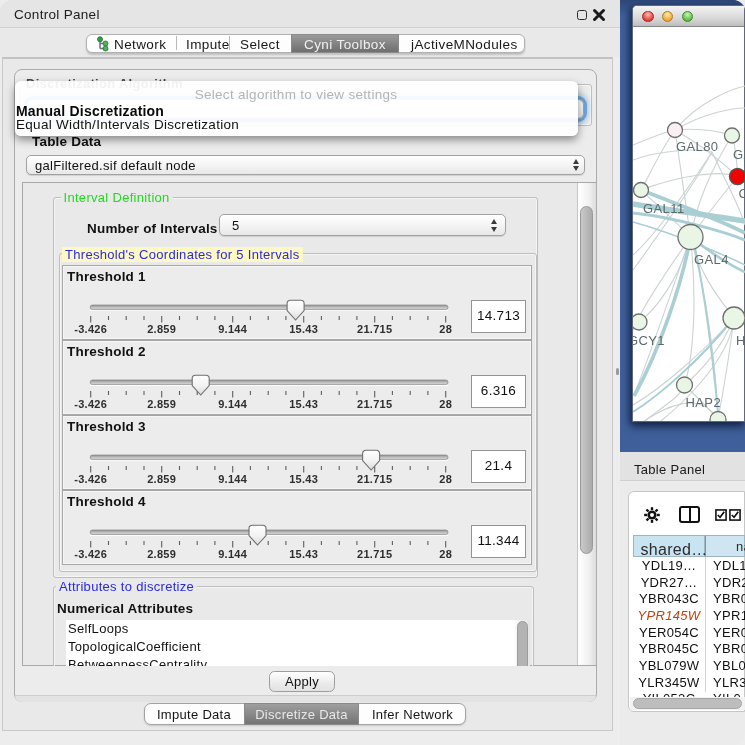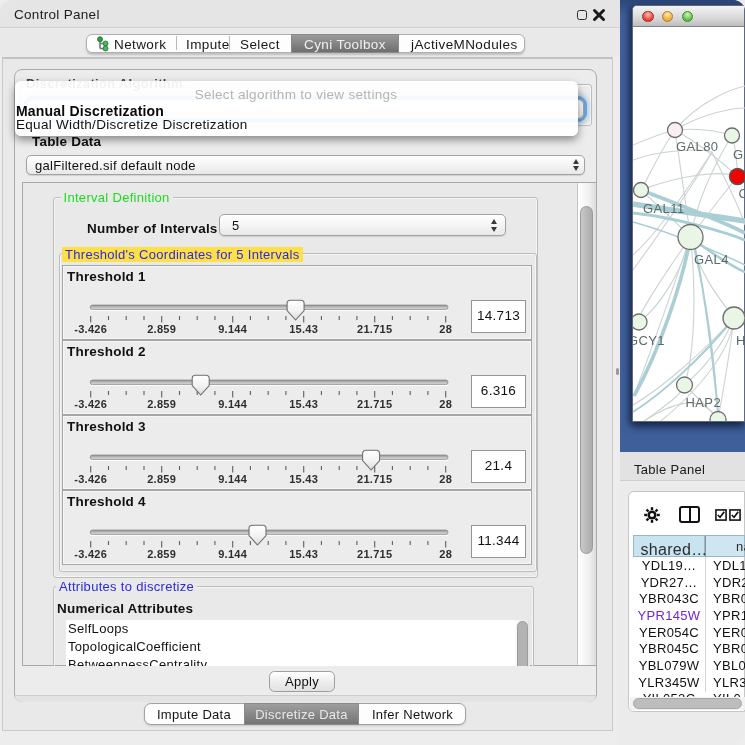--- a/index.html
+++ b/index.html
@@ -228,34 +228,34 @@
 <div class="group" style="left:30px;top:403px;width:481px;height:100px;"></div>
 <div class="abs b13" style="left:34px;top:417.5px;">Numerical Attributes</div>
 <div class="abs" style="left:43px;top:437px;width:449px;height:60px;background:#ffffff;"></div>
 <div class="abs" style="left:45px;top:437.5px;font-size:13px;color:#111;">SelfLoops</div>
 <div class="abs" style="left:45px;top:455.70000000000005px;font-size:13px;color:#111;">TopologicalCoefficient</div>
 <div class="abs" style="left:45px;top:473.9px;font-size:13px;color:#111;">BetweennessCentrality</div>
 <div class="abs" style="left:492px;top:437px;width:15px;height:60px;background:linear-gradient(90deg,#fafafa,#e4e4e4);"></div>
 <div class="abs" style="left:494px;top:438px;width:11px;height:59px;background:#b3b3b3;border:1px solid #9c9c9c;border-radius:6px;"></div>
 </div>
 <div class="gtitle" style="left:60.5px;top:189.5px;background:#e9e9e9;color:#1cdc1c;">Interval Definition</div>
-<div class="gtitle" style="left:62px;top:247px;background:#fde047;color:#2a2ae0;">Threshold's Coordinates for 5 Intervals</div>
+<div class="gtitle" style="left:62px;top:247px;background:#fef9c3;color:#2a2ae0;">Threshold's Coordinates for 5 Intervals</div>
 <div class="gtitle" style="left:56px;top:578.5px;background:#e9e9e9;color:#2a2ae0;">Attributes to discretize</div>
 <div class="abs" style="left:269px;top:671px;width:66px;height:21px;background:linear-gradient(#ffffff,#ececec 55%,#e2e2e2);border:1px solid #9d9d9d;border-radius:5.5px;"></div>
 <div class="abs" style="left:269px;top:674px;width:66px;text-align:center;font-size:13px;color:#111;">Apply</div>
 <div class="abs" style="left:15px;top:695px;width:581px;height:7px;background:#e3e3e3;border-top:1px solid #cdcdcd;border-radius:0 0 8px 8px;"></div>
 <div class="abs" style="left:144px;top:703px;width:322px;height:22px;background:#fdfdfd;border:1px solid #a3a3a3;border-radius:7px;box-shadow:0 1px 2px rgba(0,0,0,0.15);overflow:hidden;"></div>
 <div class="abs" style="left:244px;top:703px;width:115px;height:22px;background:linear-gradient(#9e9e9e,#747474);border:1px solid #8a8a8a;"></div>
 <div class="abs" style="left:144px;top:707px;width:100px;text-align:center;font-size:13px;color:#141414;">Impute Data</div>
 <div class="abs" style="left:244px;top:707px;width:115px;text-align:center;font-size:13px;color:#e8e8e8;">Discretize Data</div>
 <div class="abs" style="left:359px;top:707px;width:107px;text-align:center;font-size:13px;color:#141414;">Infer Network</div>
 <div class="abs" style="left:14.5px;top:80.5px;width:563px;height:55.5px;background:rgba(255,255,255,0.93);border-radius:6px;box-shadow:0 4px 9px rgba(0,0,0,0.42);"></div>
 <div class="abs" style="left:14px;top:87px;width:564px;text-align:center;font-size:13.5px;color:#b4b4b4;">Select algorithm to view settings</div>
 <div class="abs" style="left:16px;top:102.5px;font-size:14px;font-weight:bold;color:#0a0a0a;letter-spacing:0.2px;">Manual Discretization</div>
-<div class="abs" style="left:16px;top:116.5px;font-size:13.5px;color:#111;">Equal Width/Discretize Discretization</div>
+<div class="abs" style="left:16px;top:116.5px;font-size:13.5px;color:#111;">Equal Width/Intervals Discretization</div>
 <div class="abs" style="left:620px;top:0;width:125px;height:452px;background:#3e5f9a;"></div>
 <div class="abs" style="left:620px;top:0;width:125px;height:16px;background:linear-gradient(#2e4778,#3e5f9a);"></div>
 <div class="abs" style="left:615.5px;top:368px;width:3.5px;height:7px;background:#9a9a9a;border-radius:1.5px;"></div>
 <div class="abs" style="left:632px;top:5px;width:113px;height:417px;background:#ffffff;border:1px solid #60697a;border-radius:5px 0 0 0;box-shadow:-3px 2px 6px rgba(0,8,30,0.4), 0 5px 8px rgba(0,8,30,0.5);overflow:hidden;">
 <div class="abs" style="left:0;top:0;width:113px;height:21px;background:linear-gradient(#f4f4f4,#d6d6d6 65%,#bdbdbd);border-bottom:1px solid #848484;"></div>
 <div class="abs" style="left:9.3px;top:4.8px;width:11.4px;height:11.4px;border-radius:50%;background:radial-gradient(circle at 50% 28%, #ffb9b6 0%, #e33a34 72%);border:1px solid #9e2b26;"></div>
 <div class="abs" style="left:29.000000000000004px;top:4.8px;width:11.4px;height:11.4px;border-radius:50%;background:radial-gradient(circle at 50% 28%, #ffeab2 0%, #f0a62e 72%);border:1px solid #b07c1e;"></div>
 <div class="abs" style="left:49.0px;top:4.8px;width:11.4px;height:11.4px;border-radius:50%;background:radial-gradient(circle at 50% 28%, #ccf4b6 0%, #58bb40 72%);border:1px solid #3d8a2b;"></div>
 </div>
 <svg class="abs" style="left:633px;top:27px;" width="112" height="394" viewBox="633 27 112 394">
@@ -348,21 +348,21 @@
 <div class="abs" style="left:705px;top:535px;width:40px;height:22px;background:#cfe6f2;border:1px solid #9ab6c4;border-left:1px solid #7d99a8;"></div>
 <div class="abs" style="left:638px;top:541px;width:72px;text-align:center;font-size:16px;color:#2c2c2c;">shared…</div>
 <div class="abs" style="left:736px;top:539px;font-size:13px;color:#2c2c2c;">na</div>
 <div class="abs" style="left:705px;top:557px;width:1px;height:135px;background:#d5d5d5;"></div>
 <div class="abs" style="left:633px;top:558.0px;width:72px;text-align:center;font-size:13px;color:#111;">YDL19…</div>
 <div class="abs" style="left:713px;top:558.0px;font-size:13px;color:#111;">YDL1</div>
 <div class="abs" style="left:633px;top:574.65px;width:72px;text-align:center;font-size:13px;color:#111;">YDR27…</div>
 <div class="abs" style="left:713px;top:574.65px;font-size:13px;color:#111;">YDR2</div>
 <div class="abs" style="left:633px;top:591.3px;width:72px;text-align:center;font-size:13px;color:#111;">YBR043C</div>
 <div class="abs" style="left:713px;top:591.3px;font-size:13px;color:#111;">YBR0</div>
-<div class="abs" style="left:633px;top:607.95px;width:72px;text-align:center;font-size:13px;color:#6d28d9;">YPR145W</div>
+<div class="abs" style="left:633px;top:607.95px;width:72px;text-align:center;font-size:13px;color:#c2410c;font-style:italic;">YPR145W</div>
 <div class="abs" style="left:713px;top:607.95px;font-size:13px;color:#111;">YPR1</div>
 <div class="abs" style="left:633px;top:624.6px;width:72px;text-align:center;font-size:13px;color:#111;">YER054C</div>
 <div class="abs" style="left:713px;top:624.6px;font-size:13px;color:#111;">YER0</div>
 <div class="abs" style="left:633px;top:641.25px;width:72px;text-align:center;font-size:13px;color:#111;">YBR045C</div>
 <div class="abs" style="left:713px;top:641.25px;font-size:13px;color:#111;">YBR0</div>
 <div class="abs" style="left:633px;top:657.9px;width:72px;text-align:center;font-size:13px;color:#111;">YBL079W</div>
 <div class="abs" style="left:713px;top:657.9px;font-size:13px;color:#111;">YBL0</div>
 <div class="abs" style="left:633px;top:674.55px;width:72px;text-align:center;font-size:13px;color:#111;">YLR345W</div>
 <div class="abs" style="left:713px;top:674.55px;font-size:13px;color:#111;">YLR3</div>
 <div class="abs" style="left:633px;top:691.2px;width:72px;text-align:center;font-size:13px;color:#111;">YIL052C</div>

